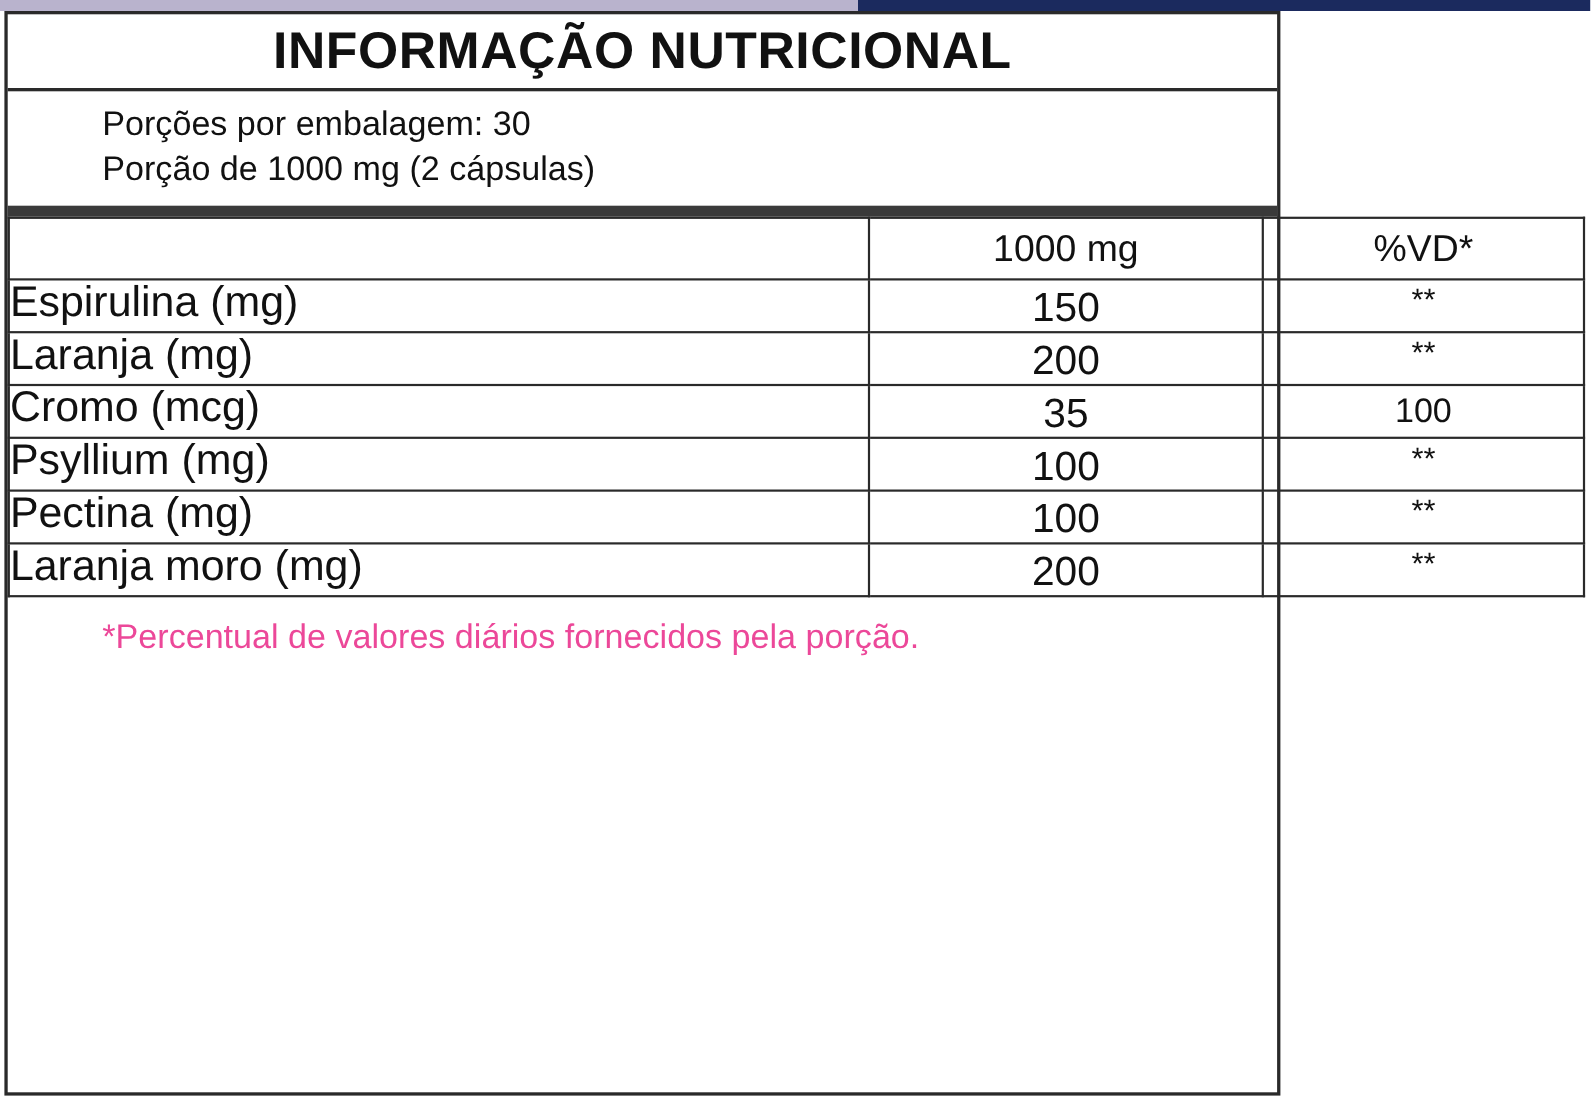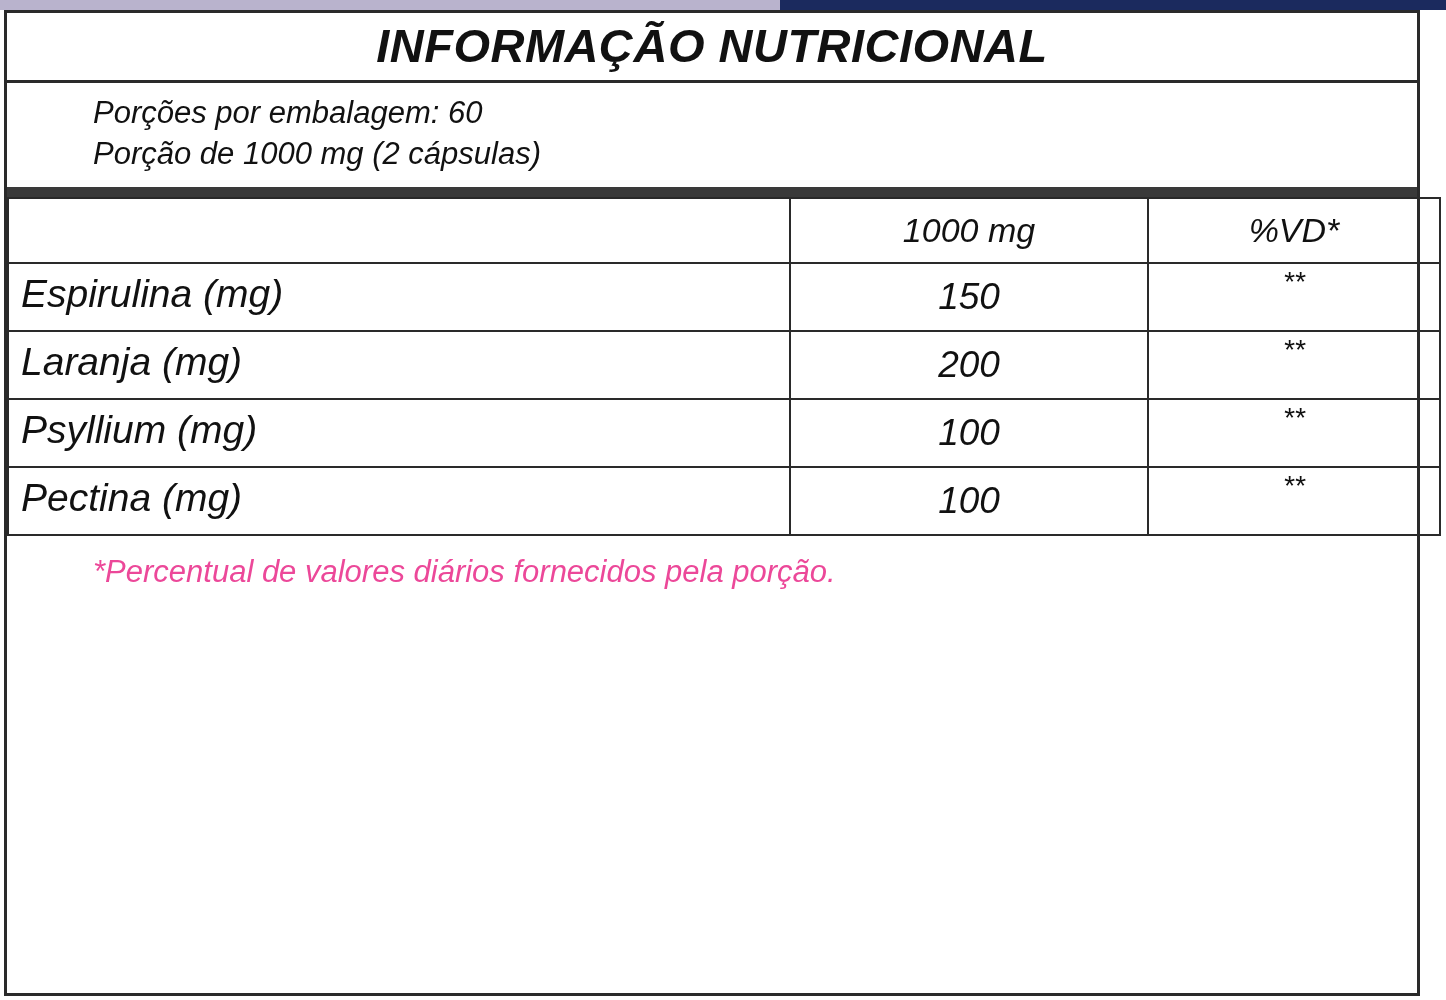--- a/index.html
+++ b/index.html
@@ -31,25 +31,24 @@
   }
   .strip-right {
     flex: 1;
     height: 10px;
     background: #1b2a5e;
   }
   #label {
     position: absolute;
     top: 10px;
     left: 4px;
-    width: 1416px;
+    width: 1160px;
     height: 986px;
     border: 3px solid #2a2a2a;
     background: #ffffff;
-    font-style: italic;
   }
   
   .title-row {
     border-bottom: 3px solid #2a2a2a;
     text-align: center;
     padding: 8px 0 10px 0;
   }
   .title-row .title {
     font-size: 47px;
     font-weight: bold;
@@ -71,21 +70,21 @@
   table.nutri {
     width: 100%;
     border-collapse: collapse;
     table-layout: fixed;
   }
   table.nutri col.c1 { width: 782px; }
   table.nutri col.c2 { width: 358px; }
   table.nutri col.c3 { width: 292px; }
   table.nutri td, table.nutri th {
     border: 2px solid #2a2a2a;
-    padding: 12px;
+    padding: 0;
     color: #111111;
     font-weight: normal;
   }
   .hdr-blank { height: 56px; }
   .hdr-amt, .hdr-vd {
     text-align: center;
     font-size: 34px;
     height: 56px;
     vertical-align: middle;
   }
@@ -142,21 +141,21 @@
     <div class="strip-right"></div>
   </div>
 
   <div id="label">
 
     <div class="title-row">
       <div class="title">INFORMAÇÃO NUTRICIONAL</div>
     </div>
 
     <div class="servings">
-      <div>Porções por embalagem: 60</div>
+      <div>Porções por embalagem: 30</div>
       <div>Porção de 1000 mg (2 cápsulas)</div>
     </div>
 
     <table class="nutri">
       <colgroup>
           <col class="c1">
           <col class="c2">
           <col class="c3">
         </colgroup>
       <tbody>
@@ -170,29 +169,39 @@
           <td class="nutrient">Espirulina (mg)</td>
           <td class="amount">150</td>
           <td class="vd stars">**</td>
         </tr>
         <tr>
           <td class="nutrient">Laranja (mg)</td>
           <td class="amount">200</td>
           <td class="vd stars">**</td>
         </tr>
         <tr>
+          <td class="nutrient">Cromo (mcg)</td>
+          <td class="amount">35</td>
+          <td class="vd">100</td>
+        </tr>
+        <tr>
           <td class="nutrient">Psyllium (mg)</td>
           <td class="amount">100</td>
           <td class="vd stars">**</td>
         </tr>
         <tr>
           <td class="nutrient">Pectina (mg)</td>
           <td class="amount">100</td>
           <td class="vd stars">**</td>
         </tr>
+        <tr>
+          <td class="nutrient">Laranja moro (mg)</td>
+          <td class="amount">200</td>
+          <td class="vd stars">**</td>
+        </tr>
       </tbody>
     </table>
 
 
     <div class="footnote">*Percentual de valores diários fornecidos pela porção.</div>
 
   </div>
 </div>
 
 </body></html>

